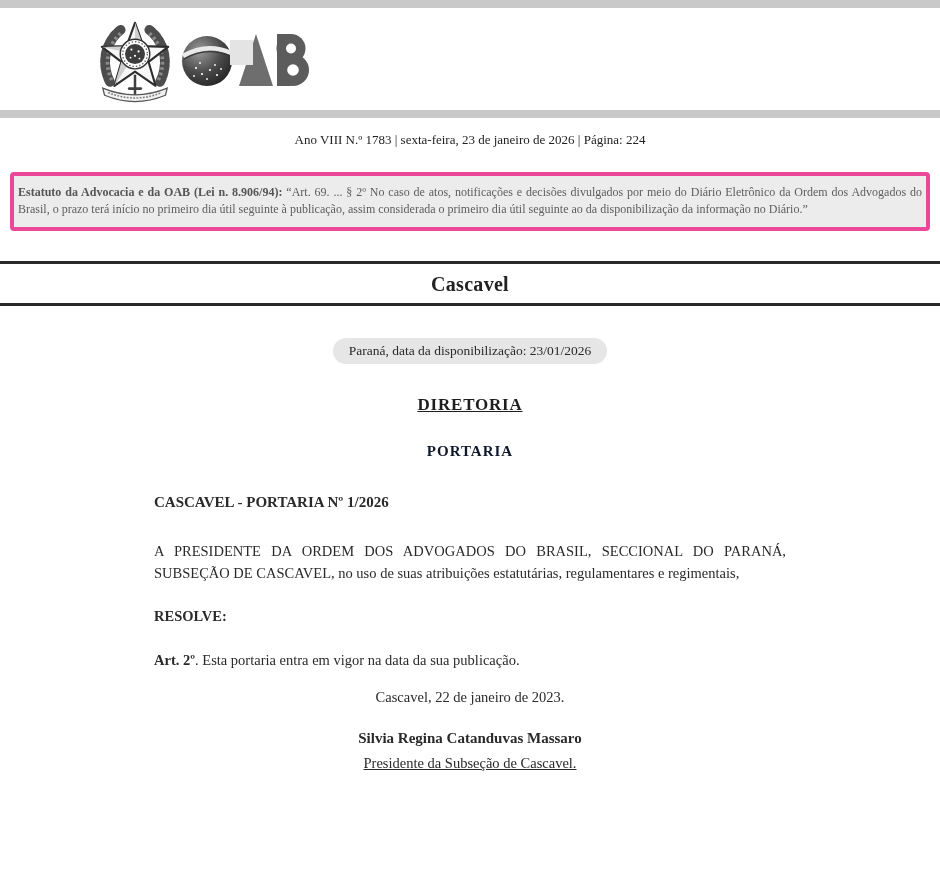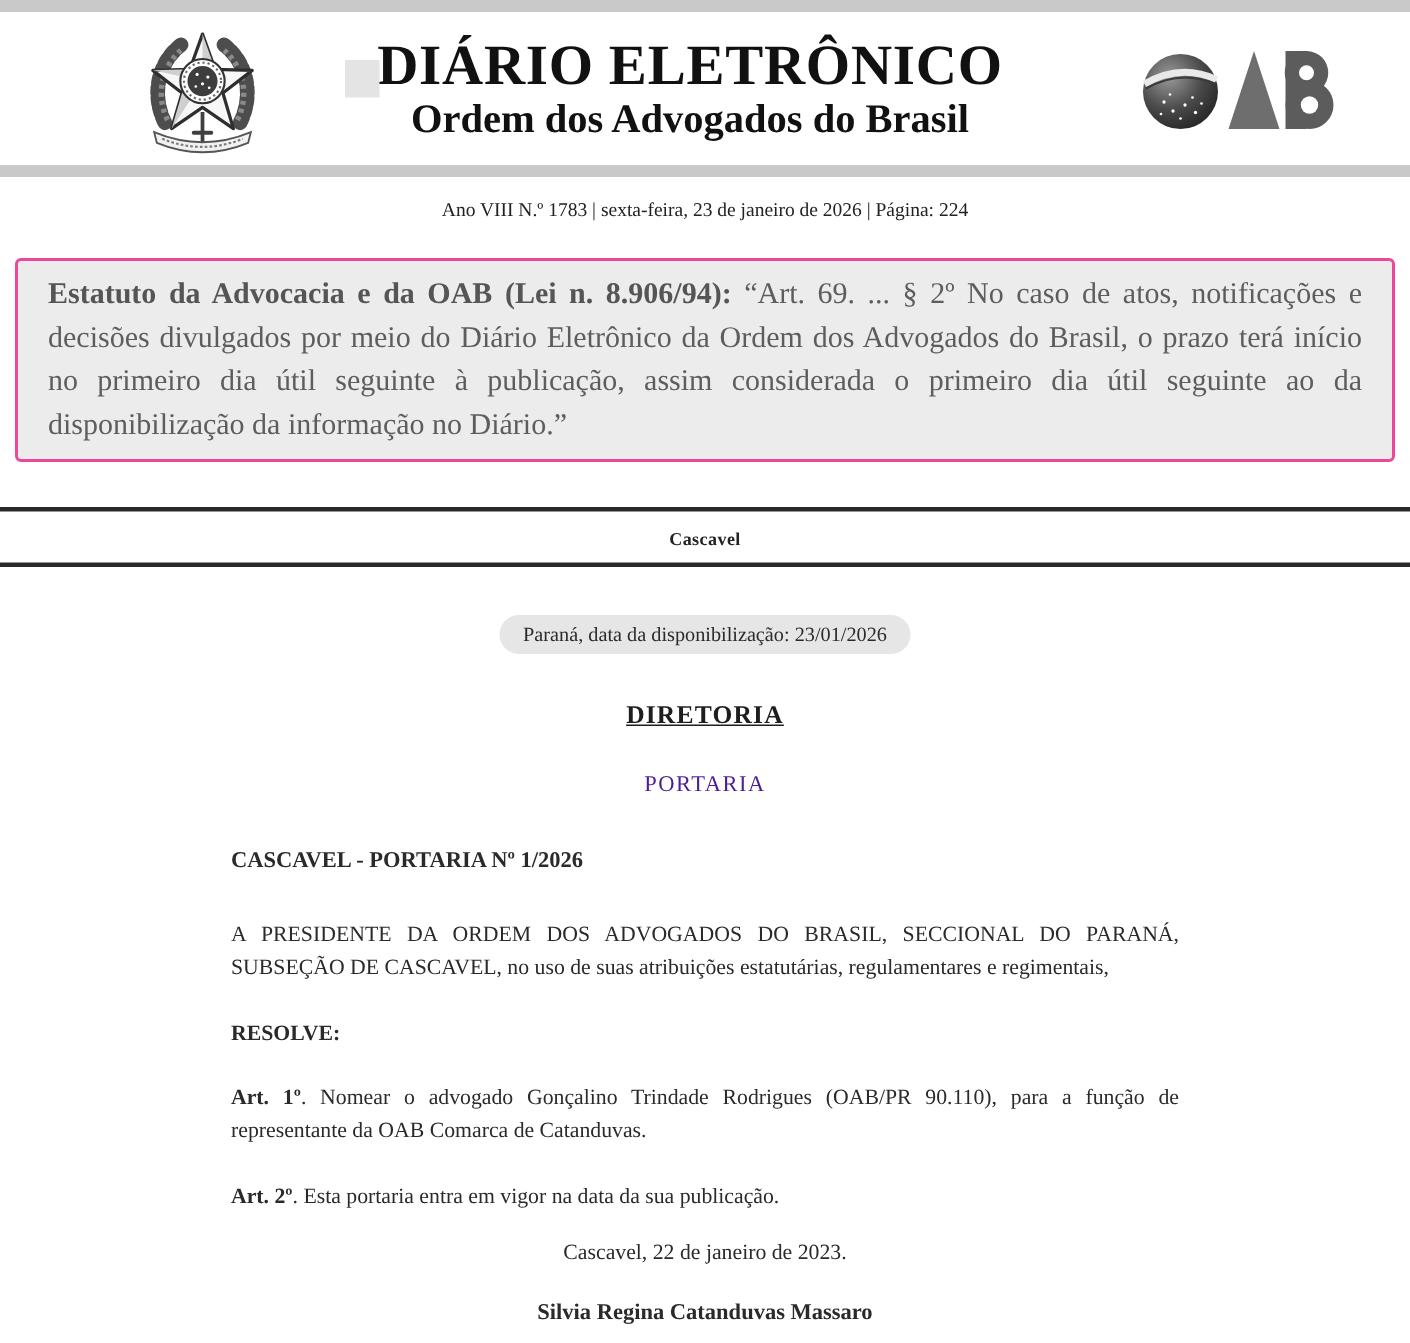--- a/index.html
+++ b/index.html
@@ -41,61 +41,61 @@
   
   .edition {
     margin-top: 14px; text-align: center;
     font-size: 13px; color: #222; height: 18px;
   }
 
   
   .notice {
     margin: 22px 10px 0 10px;
     background: #ececec;
-    border: 2px solid #ec4899;
+    border: 4px solid #ec4899;
     border-radius: 4px;
-    padding: 8px 20px;
+    padding: 8px 4px;
     box-sizing: border-box;
     text-align: justify;
-    font-size: 20px; line-height: 1.45;
+    font-size: 12px; line-height: 1.45;
     color: #5d5d5d;
   }
   .notice b { color: #555; }
 
   
   .section-band {
     margin-top: 30px;
     border-top: 3px solid #2a2a2a;
     border-bottom: 3px solid #2a2a2a;
     padding: 9px 0 7px 0;
     text-align: center;
   }
   .section-band .section-title {
-    font-size: 12px; font-weight: bold; color: #222; letter-spacing: 0.3px;
+    font-size: 20px; font-weight: bold; color: #222; letter-spacing: 0.3px;
   }
 
   
   .badge-row { text-align: center; margin-top: 32px; height: 27px; }
   .badge {
     display: inline-block;
     background: #e6e6e6;
     border-radius: 14px;
     padding: 5px 16px;
     font-size: 13.5px; color: #2a2a2a;
   }
 
   
   .doc-heading {
     margin-top: 30px; text-align: center;
     font-size: 17px; font-weight: bold; text-decoration: underline;
     letter-spacing: 0.8px; color: #1e1e1e; height: 22px;
   }
   .doc-type {
     margin-top: 26px; text-align: center;
-    font-size: 15px; letter-spacing: 1px; color: #4c1d95; height: 20px;
+    font-size: 15px; letter-spacing: 1px; color: #0f172a; height: 20px; font-weight: bold;
   }
   .doc-body { margin: 0 154px; font-size: 14.5px; line-height: 1.5; }
   .doc-title { margin-top: 28px; font-weight: bold; font-size: 15px; height: 20px; }
   .para { margin: 0; text-align: justify; }
   .preamble { margin-top: 30px; }
   .resolve { margin-top: 22px; font-weight: bold; }
   .article { margin-top: 22px; }
   .article .art-label { font-weight: bold; }
   .dateline { margin-top: 15px; text-align: center; }
   .sig-name { margin-top: 18px; text-align: center; font-weight: bold; font-size: 15px; }
@@ -136,24 +136,20 @@
       <circle cx="54" cy="44" r="1.2" fill="#ffffff"></circle>
       <circle cx="50" cy="49" r="1.2" fill="#ffffff"></circle>
       <circle cx="45" cy="51" r="1.0" fill="#ffffff"></circle>
       <circle cx="55" cy="52" r="1.0" fill="#ffffff"></circle>
 
       <path d="M14,85 Q50,100 86,85 L84,93 Q50,107 16,93 Z" fill="#f1f1f1" stroke="#555555" stroke-width="1.4"></path>
       <path d="M20,90 Q50,102 80,90" stroke="#7a7a7a" stroke-width="1.6" fill="none" stroke-dasharray="2 1.6"></path>
     </svg>
   </div>
 
-  <div class="titles">
-    <h1 class="title-main">DIÁRIO ELETRÔNICO</h1>
-    <div class="title-sub">Ordem dos Advogados do Brasil</div>
-  </div>
 
   <div class="oab-wrap">
     <svg viewBox="0 0 132 62" width="132" height="62">
       <defs>
         <radialGradient id="globeGrad" cx="35%" cy="30%" r="80%">
           <stop offset="0%" stop-color="#9a9a9a"></stop>
           <stop offset="55%" stop-color="#4a4a4a"></stop>
           <stop offset="100%" stop-color="#222222"></stop>
         </radialGradient>
       </defs>
@@ -205,23 +201,20 @@
 <div class="doc-heading">DIRETORIA</div>
 <div class="doc-type">PORTARIA</div>
 
 <div class="doc-body">
   <div class="doc-title">CASCAVEL - PORTARIA Nº 1/2026</div>
 
   <p class="para preamble">A PRESIDENTE DA ORDEM DOS ADVOGADOS DO BRASIL, SECCIONAL DO PARANÁ, SUBSEÇÃO DE CASCAVEL, no uso de suas atribuições estatutárias, regulamentares e regimentais,</p>
 
   <p class="para resolve">RESOLVE:</p>
 
-  <p class="para article">
-    <span class="art-label">Art. 1º</span><span>. Nomear o advogado Gonçalino Trindade Rodrigues (OAB/PR 90.110), para a função de representante da OAB Comarca de Catanduvas.</span>
-  </p>
 
   <p class="para article">
     <span class="art-label">Art. 2º</span><span>. Esta portaria entra em vigor na data da sua publicação.</span>
   </p>
 
   <p class="para dateline">Cascavel, 22 de janeiro de 2023.</p>
 
   <p class="para sig-name">Silvia Regina Catanduvas Massaro</p>
   <p class="para sig-role">Presidente da Subseção de Cascavel.</p>
 </div>

